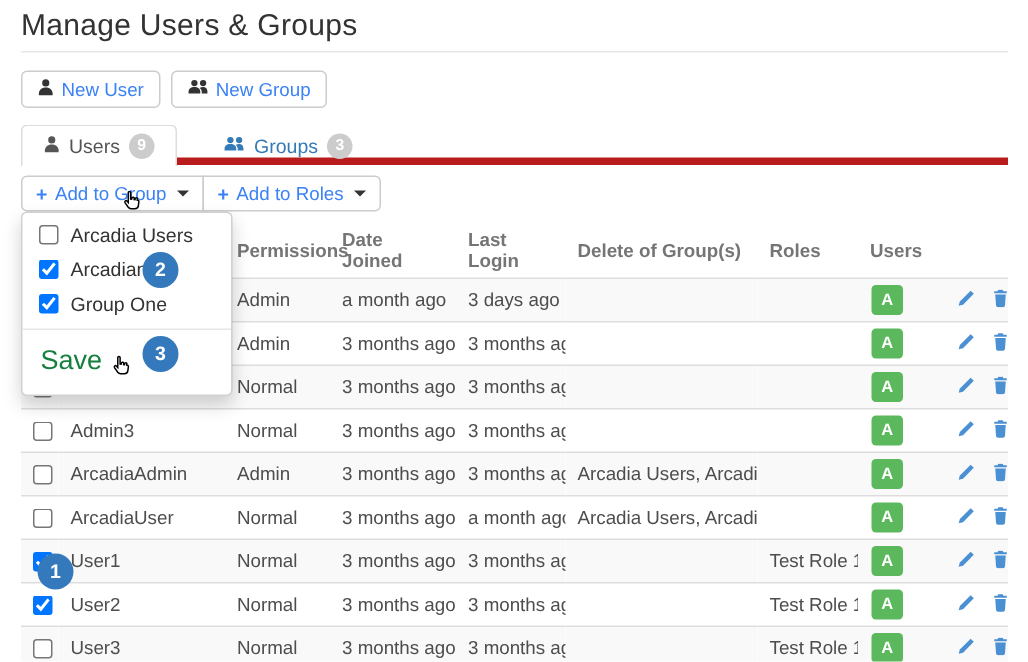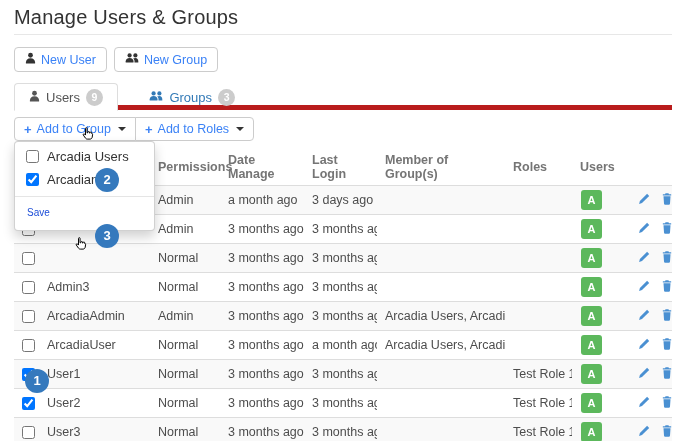--- a/index.html
+++ b/index.html
@@ -73,21 +73,21 @@
   .sort-glyph { position:absolute; left:132px; top:153px; font-size:12px; color:#999; font-weight:bold; z-index:1; }
 
   
   .dropdown {
     position:absolute; left:14px; top:141px; width:141px; z-index:10;
     background:#fff; border:1px solid rgba(0,0,0,.18); border-radius:4px;
     box-shadow:0 6px 12px rgba(0,0,0,.18); padding:3px 0 4px 0;
   }
   .dd-item { display:flex; align-items:center; gap:8px; padding:4px 12px 4px 11px; height:23px; font-size:13px; color:#333; cursor:pointer; }
   .dd-divider { border-top:1px solid #e5e5e5; margin:5px 0 4px 0; }
-  .dd-save { padding:6px 12px 8px 12px; font-size:10px; color:#1d4ed8; cursor:pointer; }
+  .dd-save { padding:6px 12px 8px 12px; font-size:18px; color:#15803d; cursor:pointer; }
 
   
   .callout {
     position:absolute; width:24px; height:24px; border-radius:50%;
     background:#3579bd; color:#fff; font-size:13px; font-weight:bold;
     text-align:center; line-height:24px; z-index:20;
   }
   
   .cursor { position:absolute; z-index:30; }
 
@@ -166,23 +166,23 @@
         <col style="width:128px">
         <col style="width:67px">
         <col style="width:58px">
         <col style="width:42px">
     </colgroup>
     <thead>
       <tr>
         <th></th>
         <th></th>
         <th>Permissions</th>
-        <th>Date Manage</th>
+        <th>Date Joined</th>
         <th>Last Login</th>
-        <th>Member of Group(s)</th>
+        <th>Delete of Group(s)</th>
         <th>Roles</th>
         <th>Users</th>
         <th></th>
       </tr>
     </thead>
     <tbody>
     <tr>
       <td class="c-check"><input type="checkbox" style=""></td>
       <td></td>
       <td>Admin</td>
@@ -356,20 +356,24 @@
   </table>
 
   <div class="dropdown">
     <label class="dd-item">
       <input type="checkbox" style="">
       <span>Arcadia Users</span>
     </label>
     <label class="dd-item">
       <input type="checkbox" checked="" style="">
       <span>Arcadians</span>
+    </label>
+    <label class="dd-item">
+      <input type="checkbox" checked="" style="">
+      <span>Group One</span>
     </label>
     <div class="dd-divider"></div>
     <div class="dd-save">Save</div>
   </div>
 
   <div class="callout" style="left:25px; top:369px;">1</div>
   <div class="callout" style="left:95px; top:168px;">2</div>
   <div class="callout" style="left:95px; top:224px;">3</div>
 
   <span class="cursor" style="left:79px; top:126px;">

